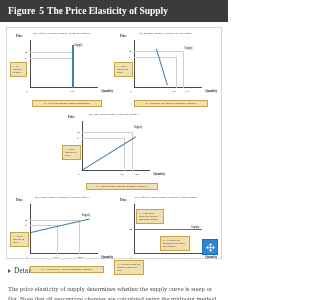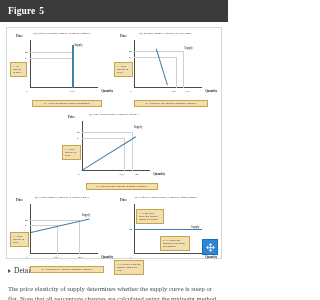--- a/index.html
+++ b/index.html
@@ -96,20 +96,21 @@
   }
 </style>
 </head>
 <body>
 
 <div class="page">
 
   <div class="header">
     <span class="fig">Figure</span>
     <span class="num">5</span>
+    <span class="ttl">The Price Elasticity of Supply</span>
   </div>
 
   <div class="cardwrap">
   <div class="card">
 
     <div class="row">
 
       <div class="panel">
         <div class="ptitle">(a) Perfectly Inelastic Supply: Elasticity Equals 0</div>
         <div class="plot">

